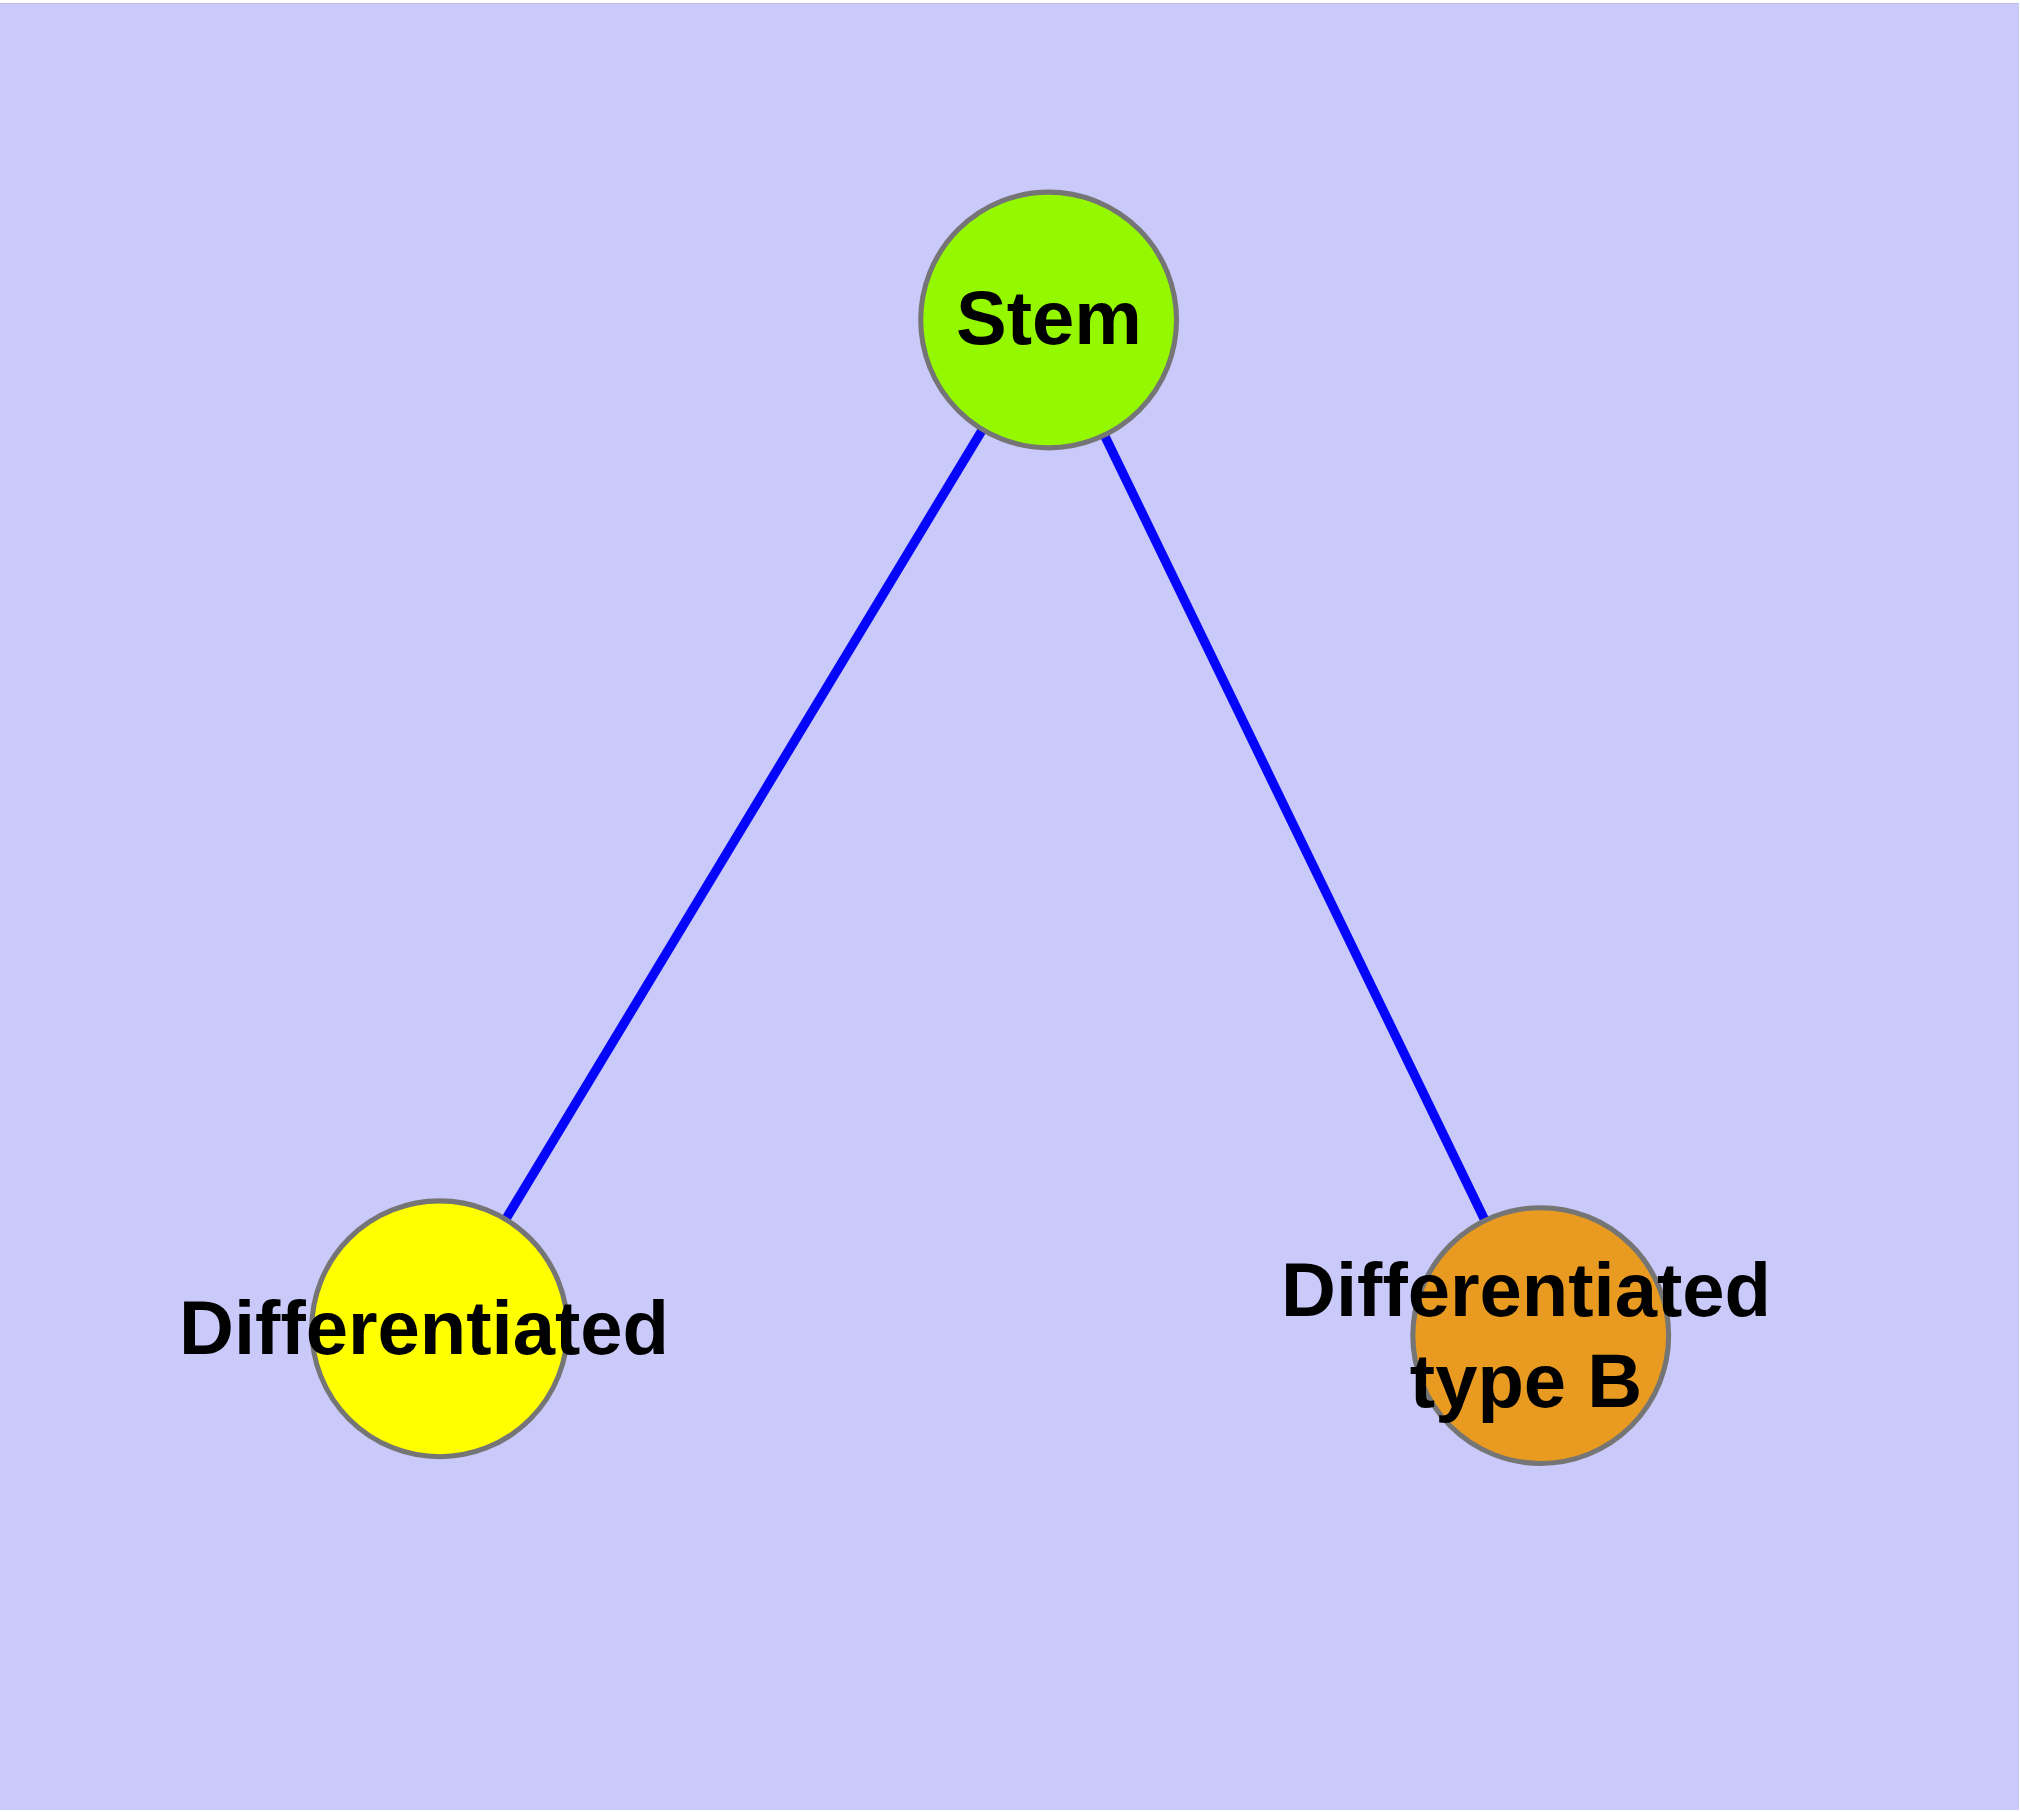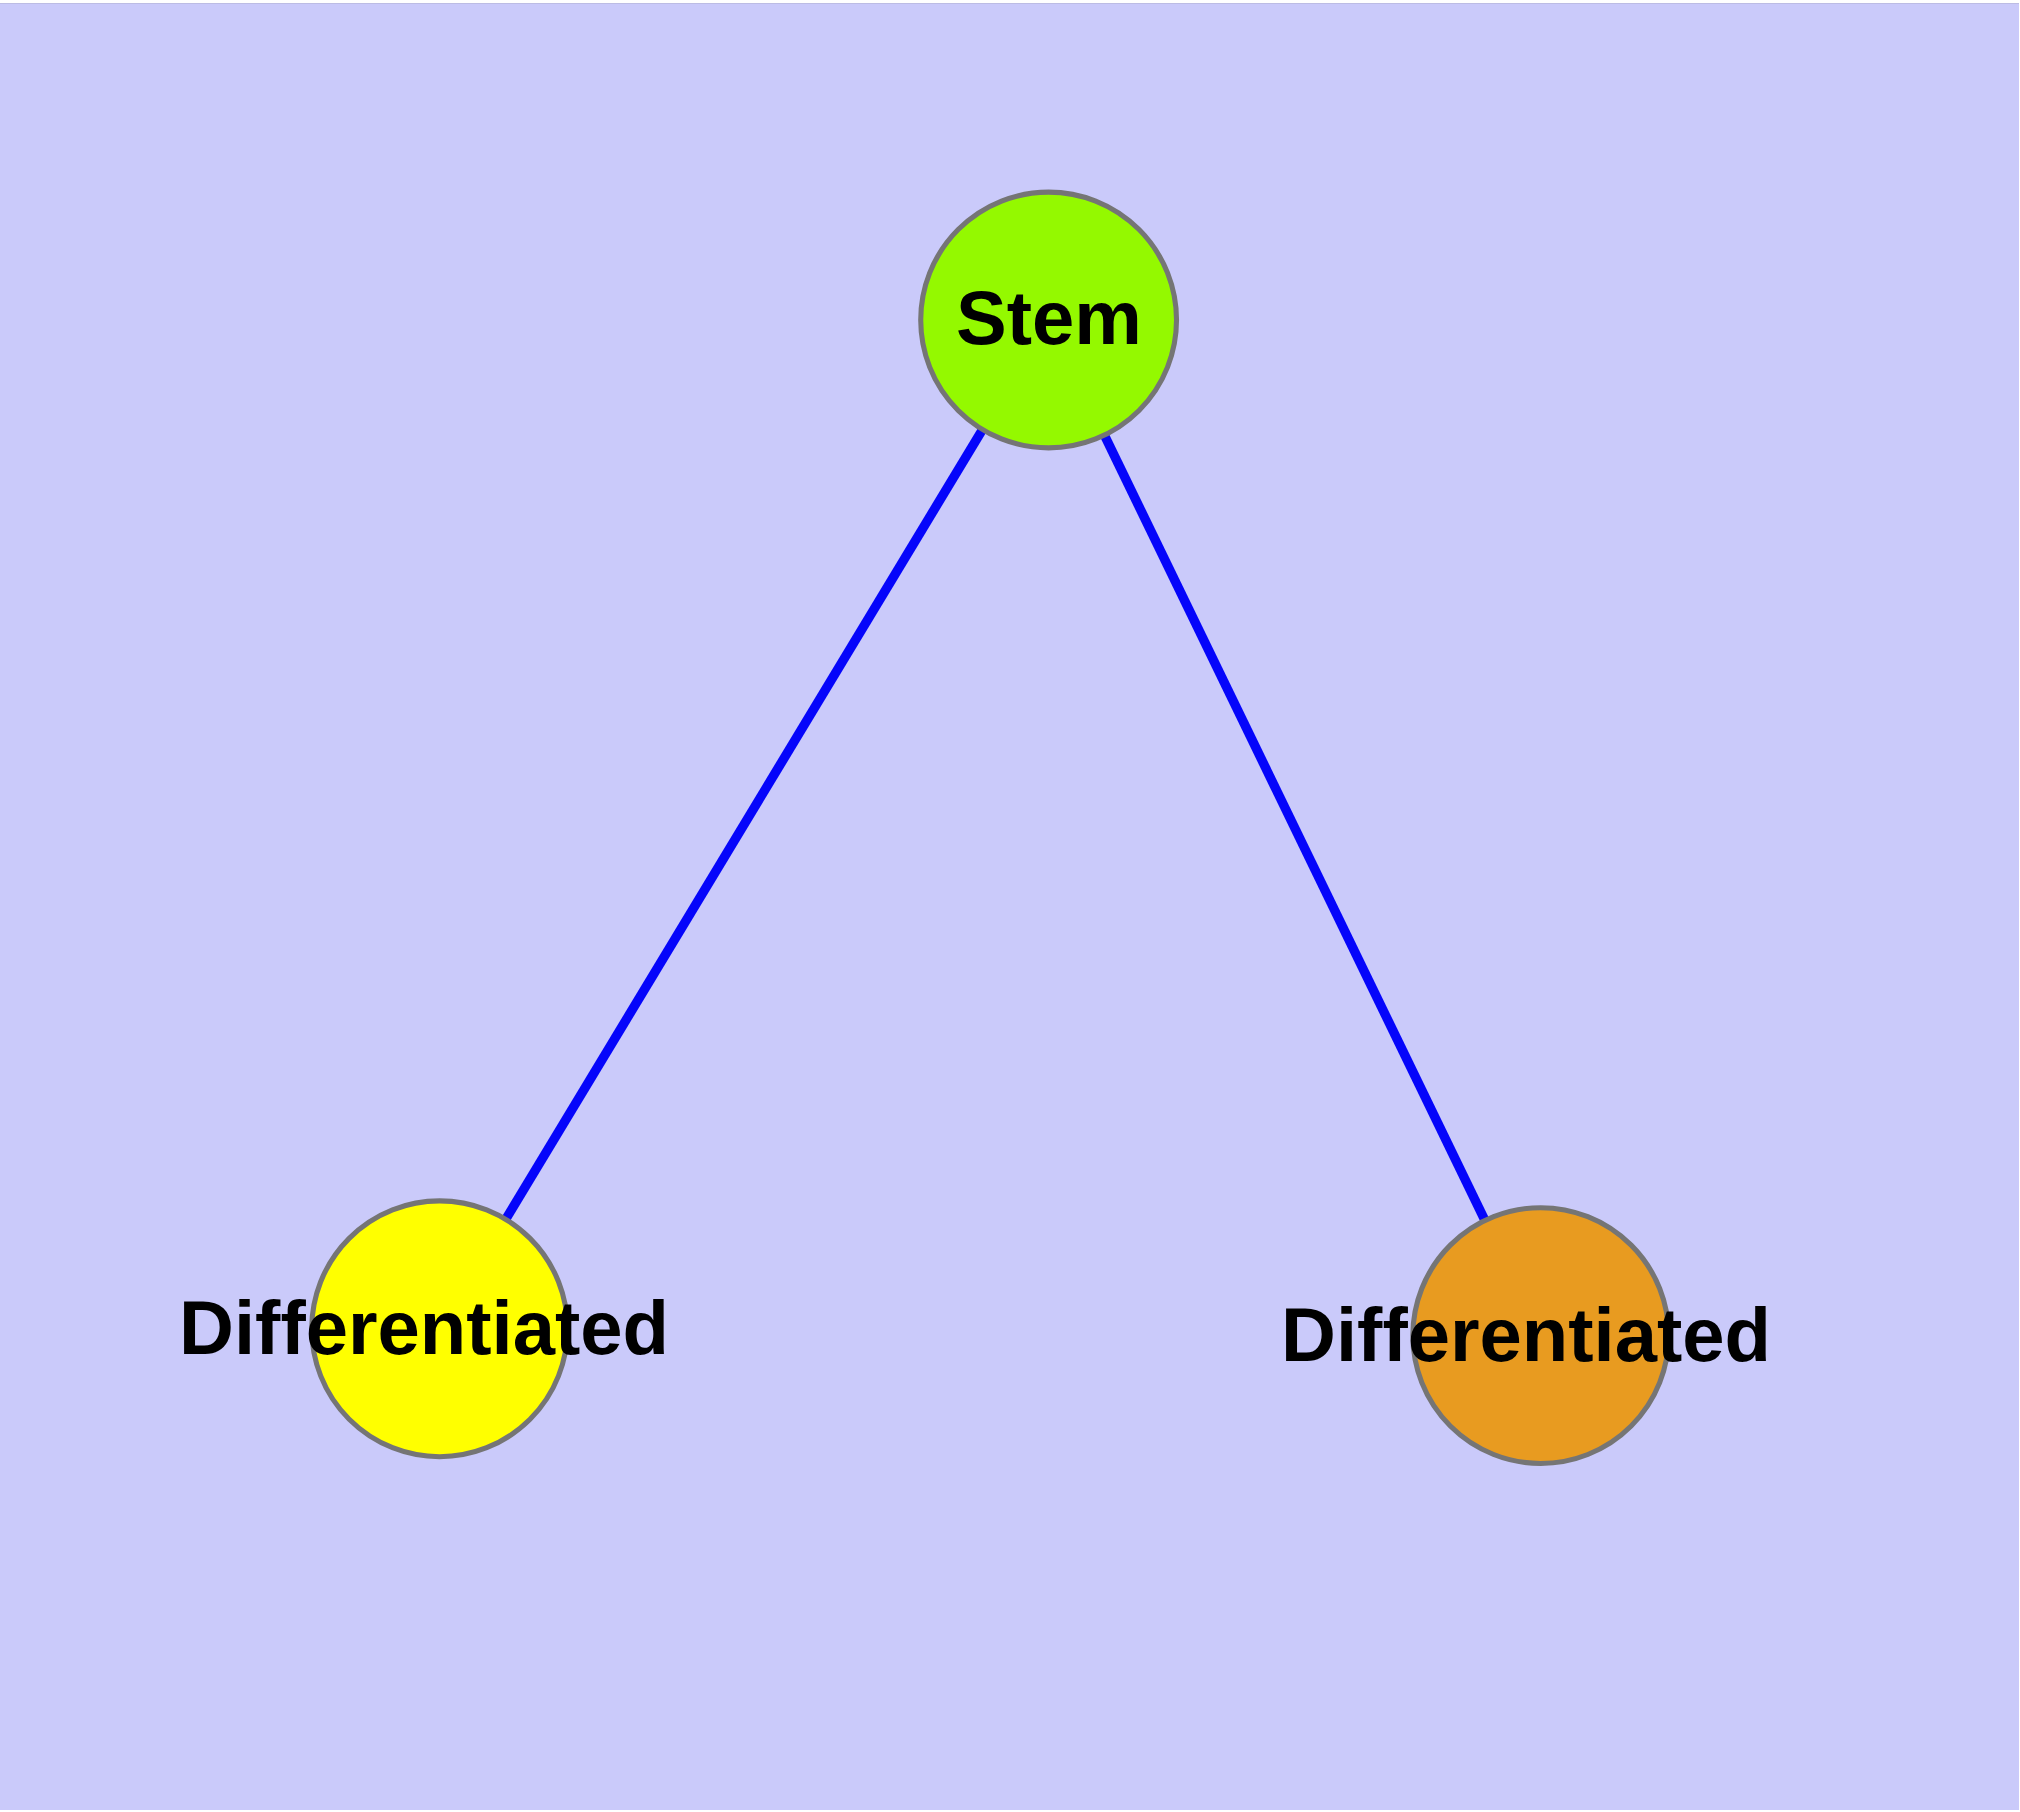--- a/index.html
+++ b/index.html
@@ -65,18 +65,19 @@
     <div style="color: rgb(0, 0, 0);">
 
       <div class="node-label" style="left: 1049px; top: 314px;">Stem</div>
 
       <div class="node-label" style="left: 424px; top: 1324px;">
         <div>Differentiated</div>
       </div>
 
       <div class="node-label" style="left: 1526px; top: 1331px;">
         <div>Differentiated</div>
+        <div>type B</div>
       </div>
 
     </div>
   </div>
 </div>
 
 
 </body></html>

